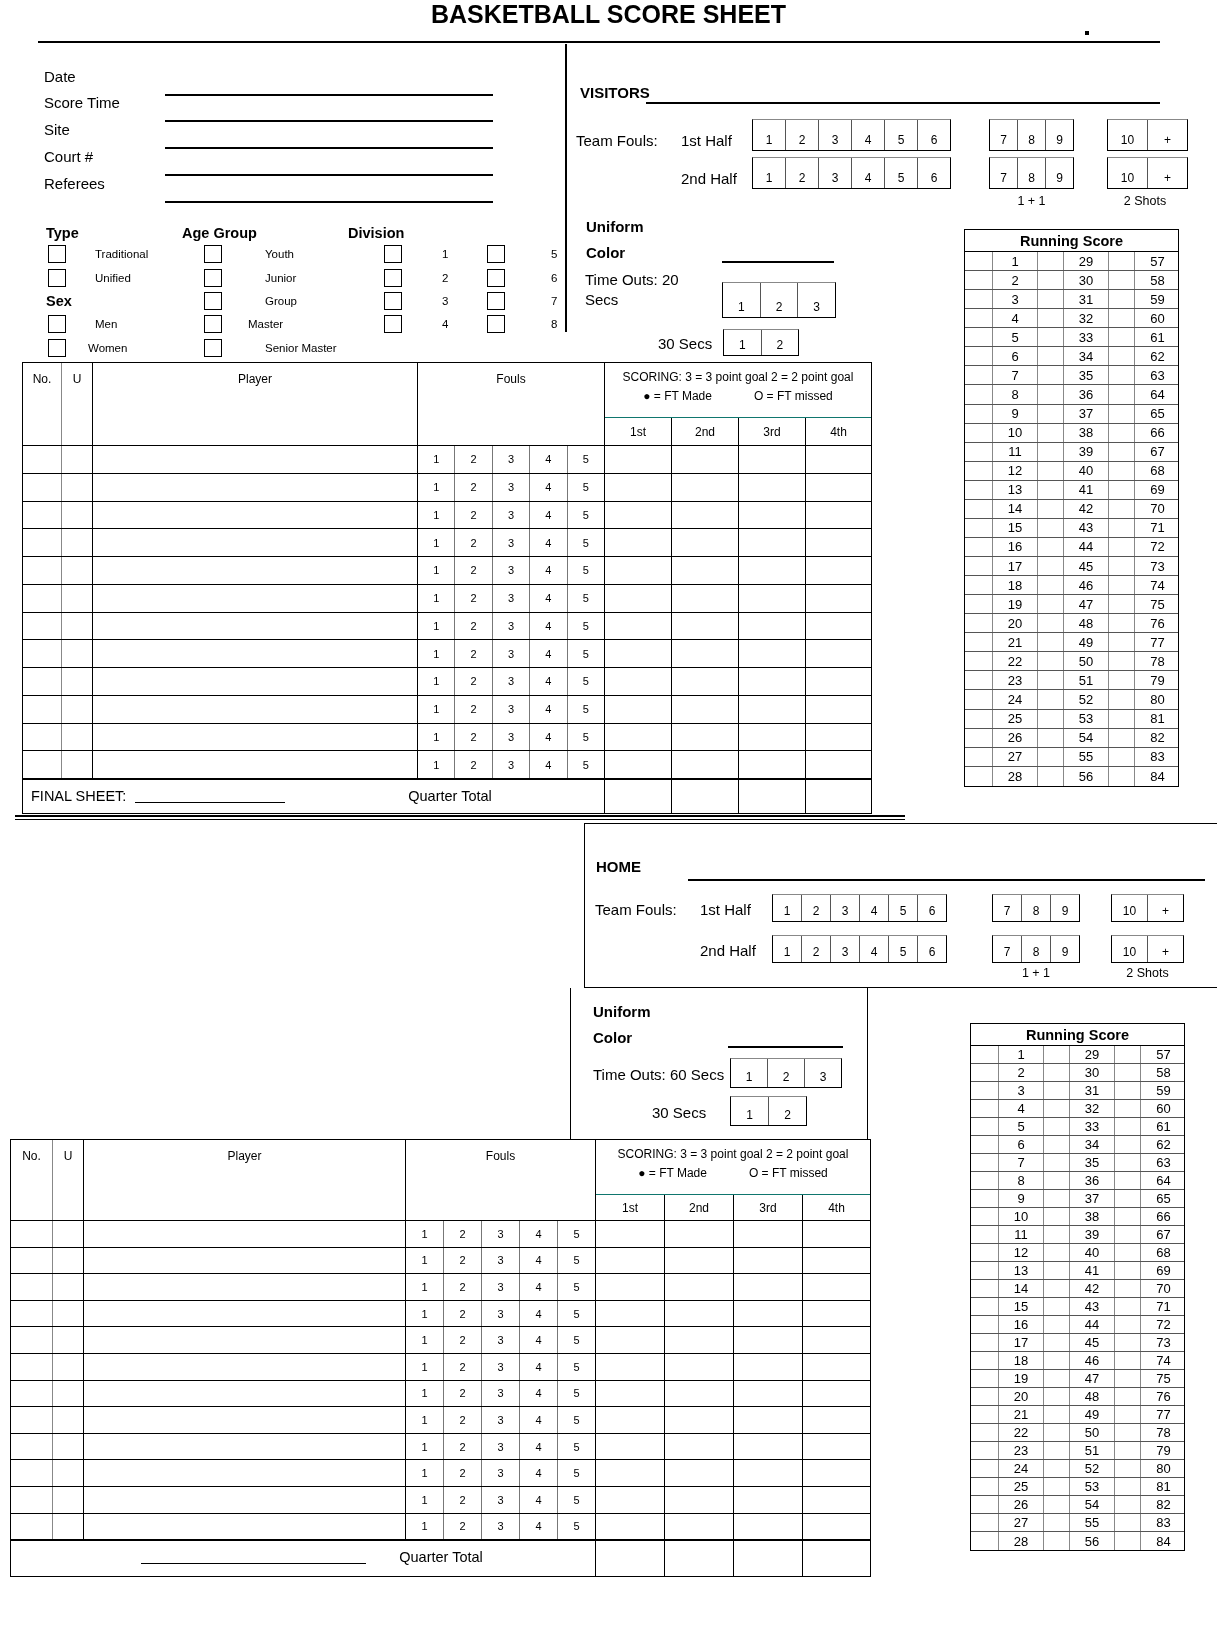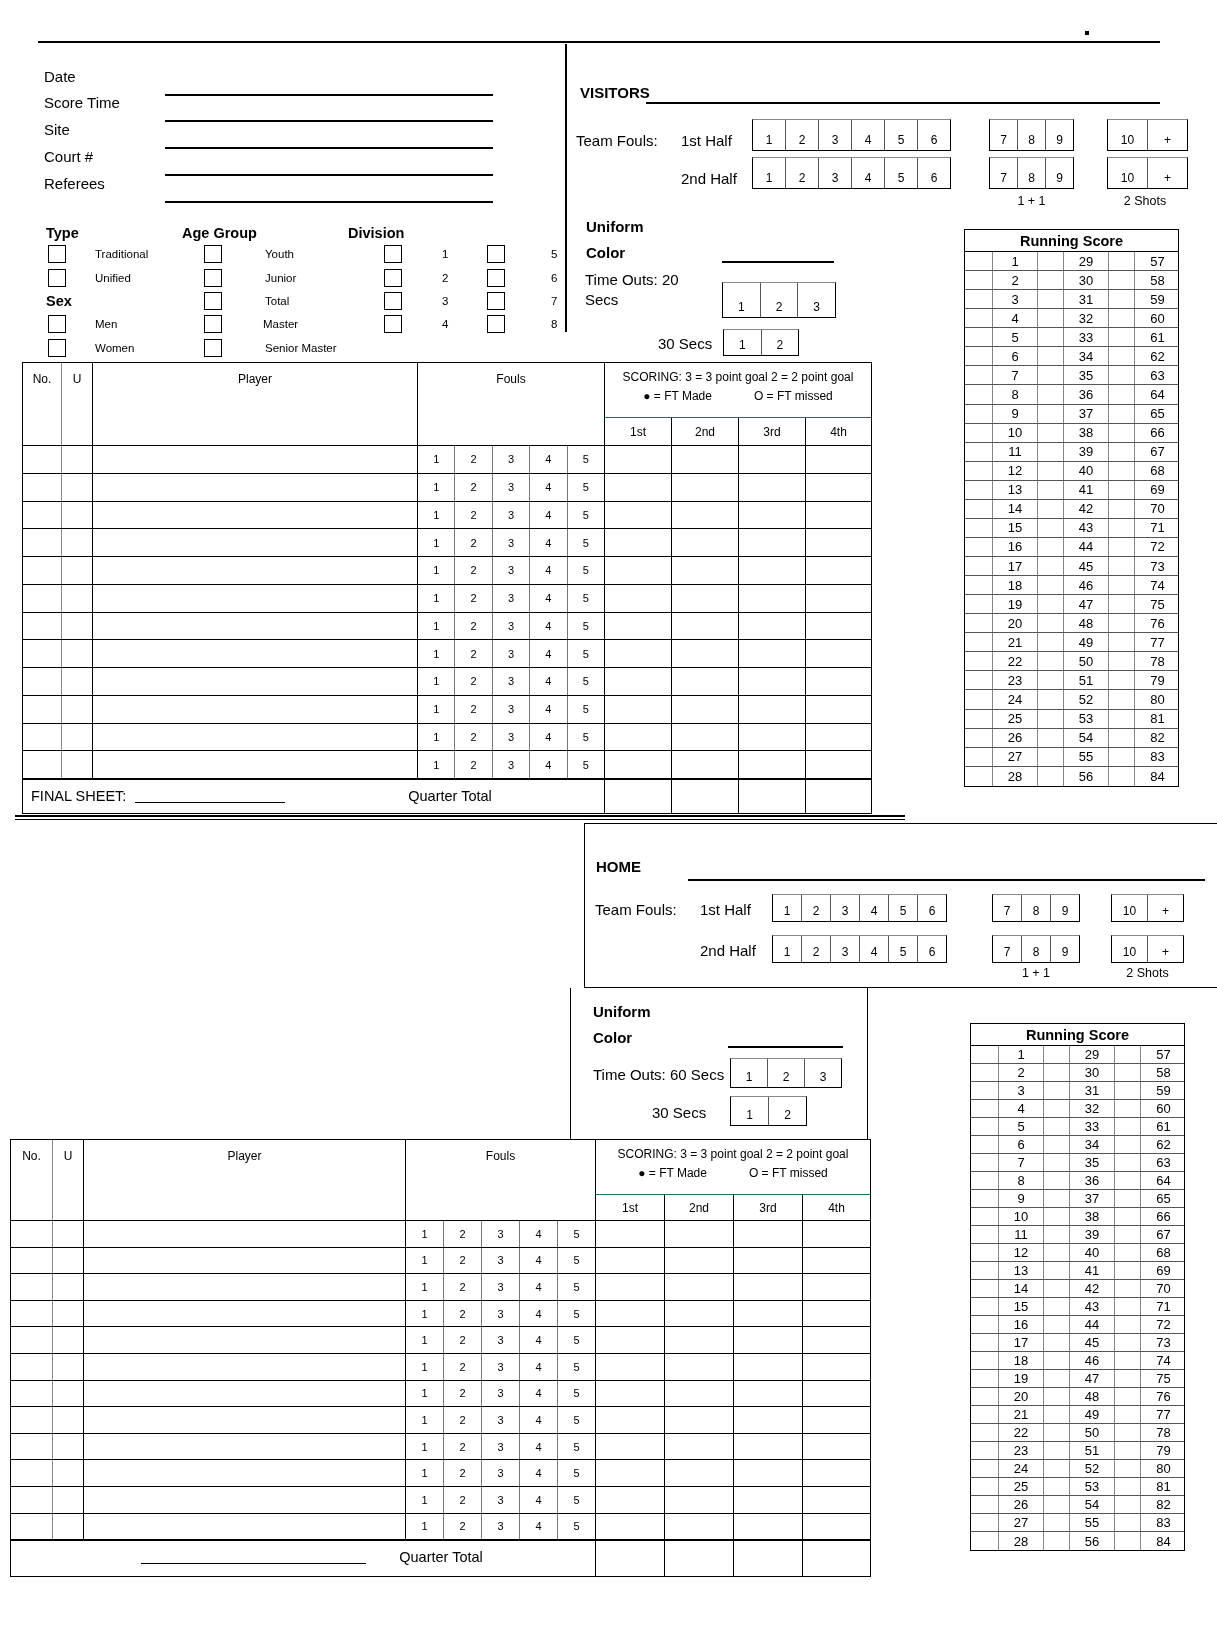--- a/index.html
+++ b/index.html
@@ -37,20 +37,21 @@
   .sc-title{font-size:12px;text-align:center;padding-top:7px}
   .sc-line2{font-size:12px;display:flex;justify-content:center;gap:42px;padding-top:5px}
   .sc-sub{display:flex;border-top:1px solid #0f766e;position:absolute;left:0;right:0;bottom:0;box-sizing:border-box}
   .sc-sub .pt-cell{font-size:12px}
 </style>
 </head>
 <body>
 
 <div id="page">
 
+  <div class="abs bold" style="left:0;right:0;top:8;text-align:center;font-size:25px;">BASKETBALL SCORE SHEET</div>
   <div class="abs hline" style="left:38px;top:41px;width:1122px;"></div>
   <div class="abs" style="left:1085px;top:31px;width:4px;height:4px;background:#000;"></div>
 
   <div id="meta-root">
       <div class="abs lbl" style="left: 44px; top: 68px;">Date</div>
       <div class="abs hline" style="left: 165px; top: 94px; width: 328px; height: 1.6px;"></div>
       <div class="abs lbl" style="left: 44px; top: 94px;">Score Time</div>
       <div class="abs hline" style="left: 165px; top: 120px; width: 328px; height: 1.6px;"></div>
       <div class="abs lbl" style="left: 44px; top: 121px;">Site</div>
       <div class="abs hline" style="left: 165px; top: 147px; width: 328px; height: 1.6px;"></div>
@@ -62,30 +63,30 @@
   <div id="check-root">
       <div class="abs bold" style="left: 46px; top: 225px; font-size: 14.5px;">Type</div>
       <div class="cb" style="left: 48px; top: 245px;"></div>
       <div class="abs small" style="left: 95px; top: 248px;">Traditional</div>
       <div class="cb" style="left: 48px; top: 269px;"></div>
       <div class="abs small" style="left: 95px; top: 272px;">Unified</div>
       <div class="abs bold" style="left: 46px; top: 293px; font-size: 14.5px;">Sex</div>
       <div class="cb" style="left: 48px; top: 315px;"></div>
       <div class="abs small" style="left: 95px; top: 318px;">Men</div>
       <div class="cb" style="left: 48px; top: 339px;"></div>
-      <div class="abs small" style="left: 95px; top: 342px;">Women</div>
+      <div class="abs small" style="left: 88px; top: 342px;">Women</div>
       <div class="abs bold" style="left: 182px; top: 225px; font-size: 14.5px;">Age Group</div>
       <div class="cb" style="left: 204px; top: 245px;"></div>
       <div class="abs small" style="left: 265px; top: 248px;">Youth</div>
       <div class="cb" style="left: 204px; top: 269px;"></div>
       <div class="abs small" style="left: 265px; top: 272px;">Junior</div>
       <div class="cb" style="left: 204px; top: 292px;"></div>
-      <div class="abs small" style="left: 265px; top: 295px;">Total</div>
+      <div class="abs small" style="left: 265px; top: 295px;">Group</div>
       <div class="cb" style="left: 204px; top: 315px;"></div>
-      <div class="abs small" style="left: 263px; top: 318px;">Master</div>
+      <div class="abs small" style="left: 248px; top: 318px;">Master</div>
       <div class="cb" style="left: 204px; top: 339px;"></div>
       <div class="abs small" style="left: 265px; top: 342px;">Senior Master</div>
       <div class="abs bold" style="left: 348px; top: 225px; font-size: 14.5px;">Division</div>
       <div class="cb" style="left: 384px; top: 245px;"></div>
       <div class="abs small" style="left: 442px; top: 248px;">1</div>
       <div class="cb" style="left: 487px; top: 245px;"></div>
       <div class="abs small" style="left: 551px; top: 248px; width: 12px; overflow: hidden;">5</div>
       <div class="cb" style="left: 384px; top: 269px;"></div>
       <div class="abs small" style="left: 442px; top: 272px;">2</div>
       <div class="cb" style="left: 487px; top: 269px;"></div>

